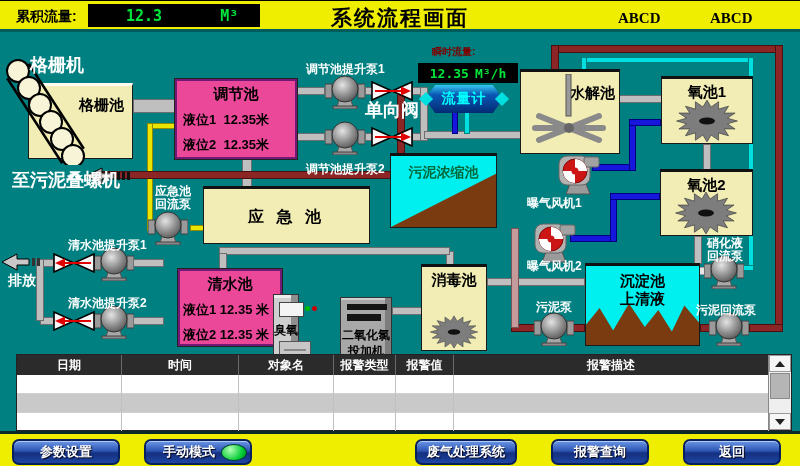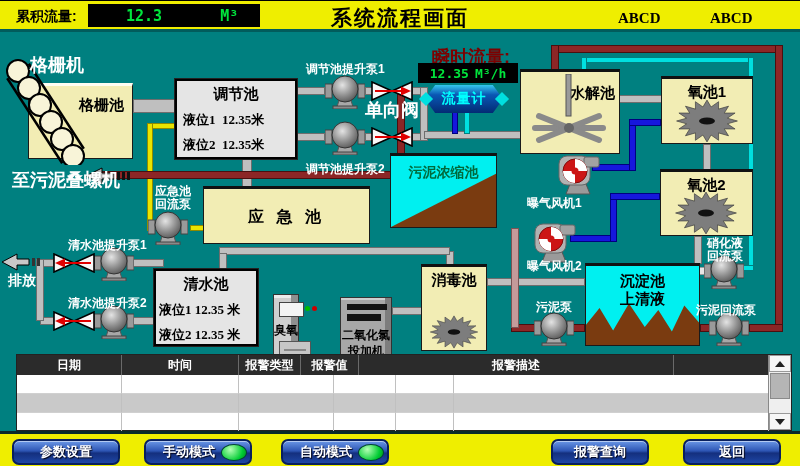--- a/index.html
+++ b/index.html
@@ -19,29 +19,29 @@
   .pipe{position:absolute;box-sizing:border-box;}
   .pg{background:#bfbfbf;border:1px solid #6e6e6e}
   .py{background:#e9e400;border:1px solid #8f8a00}
   .pm{background:#8c2626;border:1px solid #4a0f0f}
   .pc{background:#00e0e0;border:1px solid #007f7f}
   .pb{background:#1616dd;border:1px solid #00007f}
   .pp{background:#c59a9a;border:1px solid #7a5555}
   .pw{background:#e6e6e6;border:1px solid #9a9a9a}
   .tank{position:absolute;box-sizing:border-box;border:1px solid #1a1a1a;}
   .cream{background:#f2edb4;border-top:3px solid #111;}
-  .cyanbox{background:#e5e5e5;border:2px solid #000000;outline:1px solid #222;font-family:Liberation Serif, serif;}
+  .cyanbox{background:#ec4899;border:2px solid #701a75;outline:1px solid #222;}
   .tank .t-title{font-weight:bold;font-size:15px;color:#000;text-align:center;margin-top:4px;white-space:pre;}
   .tank .t-row{font-weight:bold;font-size:13px;color:#000;margin:7px 0 0 6px;white-space:pre;}
   .lbl{position:absolute;color:#fff;font-weight:bold;font-size:12px;white-space:nowrap;}
   .lbl13{font-size:18px;}
   .lbl14{font-size:14px;}
   .cmp{position:absolute;}
   .flip{transform:scaleX(-1);}
-  .flow-label{position:absolute;color:#7d0000;font-weight:bold;font-size:18px;}
+  .flow-label{position:absolute;color:#7d0000;font-weight:bold;font-size:10px;}
   .lcd-flow{left:418px;top:62px;width:100px;height:20px;font-size:13px;justify-content:center;gap:6px;}
   .flowmeter{position:absolute;left:425px;top:84px;width:78px;height:28px;
      background:linear-gradient(180deg,#35c8f0 0%,#0a57b4 35%,#032a74 100%);
      clip-path:polygon(0% 50%,13% 0%,87% 0%,100% 50%,87% 100%,13% 100%);
      color:#00ffff;font-weight:bold;font-size:14px;display:flex;align-items:center;justify-content:center;letter-spacing:1px;}
   .fm-diamond{position:absolute;width:10px;height:10px;background:#00e0e0;transform:rotate(45deg);top:93px;}
   .tri-brown{position:absolute;right:0;bottom:0;width:100%;height:100%;background:#7a3b10;
      clip-path:polygon(0 100%,100% 25%,100% 100%);}
   .mountains{position:absolute;left:0;bottom:0;width:100%;height:45px;background:#7a3b10;
      clip-path:polygon(0 100%,0 55%,12% 18%,24% 68%,38% 8%,52% 60%,64% 22%,76% 70%,87% 12%,100% 50%,100% 100%);}
@@ -237,21 +237,21 @@
 
     <div class="tank" style="left:390px;top:121px;width:107px;height:75px;background:#00f0f0;border-top:3px solid #111">
       <div class="tri-brown"></div>
       <div style="position:absolute;left:0;top:8px;width:100%;text-align:center;font-weight:bold;font-size:14px;color:#006a3c">污泥浓缩池</div>
     </div>
 
     <div class="tank cream" style="left:203px;top:154px;width:167px;height:58px">
       <div style="position:absolute;left:0;top:18px;width:100%;text-align:center;font-weight:bold;font-size:16px;letter-spacing:4px">应 急 池</div>
     </div>
 
-    <div class="tank cyanbox" style="left:154px;top:237px;width:104px;height:77px">
+    <div class="tank cyanbox" style="left:178px;top:237px;width:104px;height:77px">
       <div class="t-title">清水池</div>
       <div class="t-row" style="margin-left:3px">液位1 12.35 米</div>
       <div class="t-row" style="margin-left:3px">液位2 12.35 米</div>
     </div>
 
     <div class="cab oz">
       <div class="oz-screen"></div>
       <div class="dot" style="left:31px;background:#00bb00"></div>
       <div class="dot" style="left:38px;background:#cc0000"></div>
       <div class="cab-label" style="top:27px">臭氧机</div>
@@ -364,20 +364,21 @@
     <div class="lbl" style="left:536px;top:267px">污泥泵</div>
     <div class="lbl" style="left:707px;top:203px">硝化液</div>
     <div class="lbl" style="left:707px;top:216px">回流泵</div>
     <div class="lbl" style="left:696px;top:270px">污泥回流泵</div>
   </div>
 
   <div class="alarm-table">
     <div class="at-head">
       <div class="at-hc" style="width:105px">日期</div>
       <div class="at-hc" style="width:117px">时间</div>
+      <div class="at-hc" style="width:95px">对象名</div>
       <div class="at-hc" style="width:62px">报警类型</div>
       <div class="at-hc" style="width:58px">报警值</div>
       <div class="at-hc" style="width:315px">报警描述</div>
     </div>
     <div class="at-row">
       <div class="at-cell" style="width:105px"></div>
         <div class="at-cell" style="width:117px"></div>
         <div class="at-cell" style="width:95px"></div>
         <div class="at-cell" style="width:62px"></div>
         <div class="at-cell" style="width:58px"></div>
@@ -411,23 +412,22 @@
   </div>
 
   <div class="footer">
     <div class="btn" style="left:12px;width:108px">
       <span>参数设置</span>
     </div>
     <div class="btn" style="left:144px;width:108px">
       <span style="margin-right:18px">手动模式</span>
       <span class="ind"></span>
     </div>
-    <div class="btn" style="left:281px;width:108px">
-      <span style="margin-right:18px">自动模式</span>
-      <span class="ind"></span>
+    <div class="btn" style="left:415px;width:102px">
+      <span>废气处理系统</span>
     </div>
     <div class="btn" style="left:551px;width:98px">
       <span>报警查询</span>
     </div>
     <div class="btn" style="left:683px;width:98px">
       <span>返回</span>
     </div>
   </div>
 
 </div>

